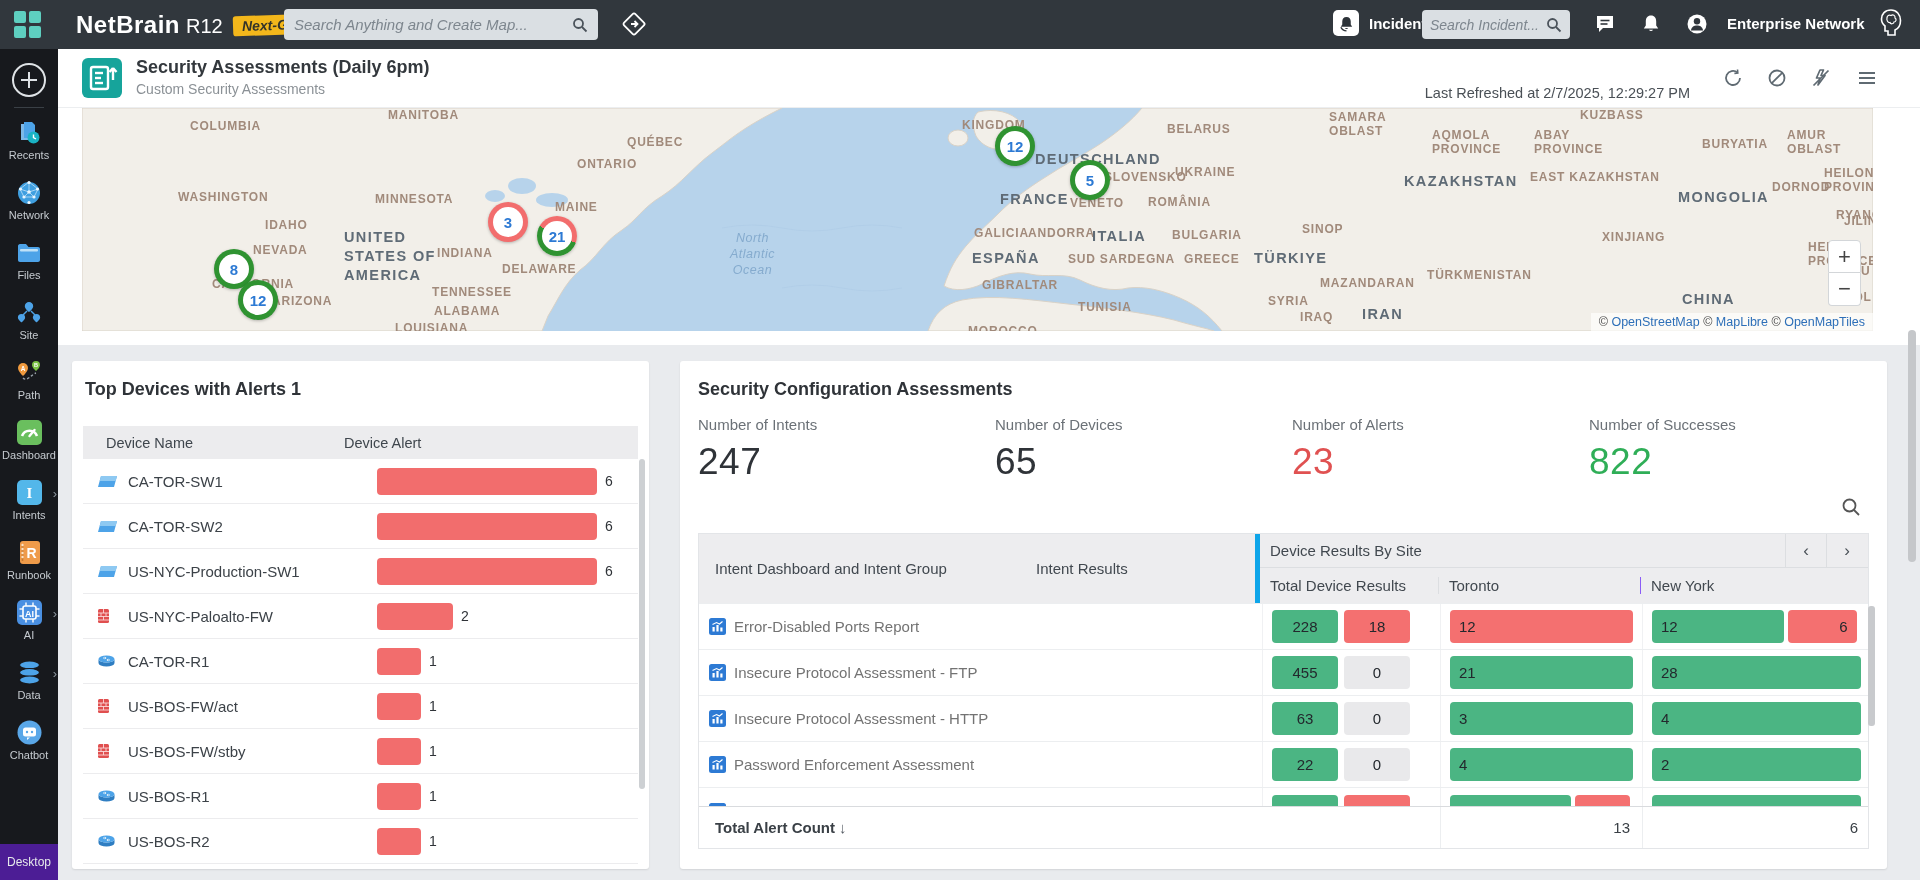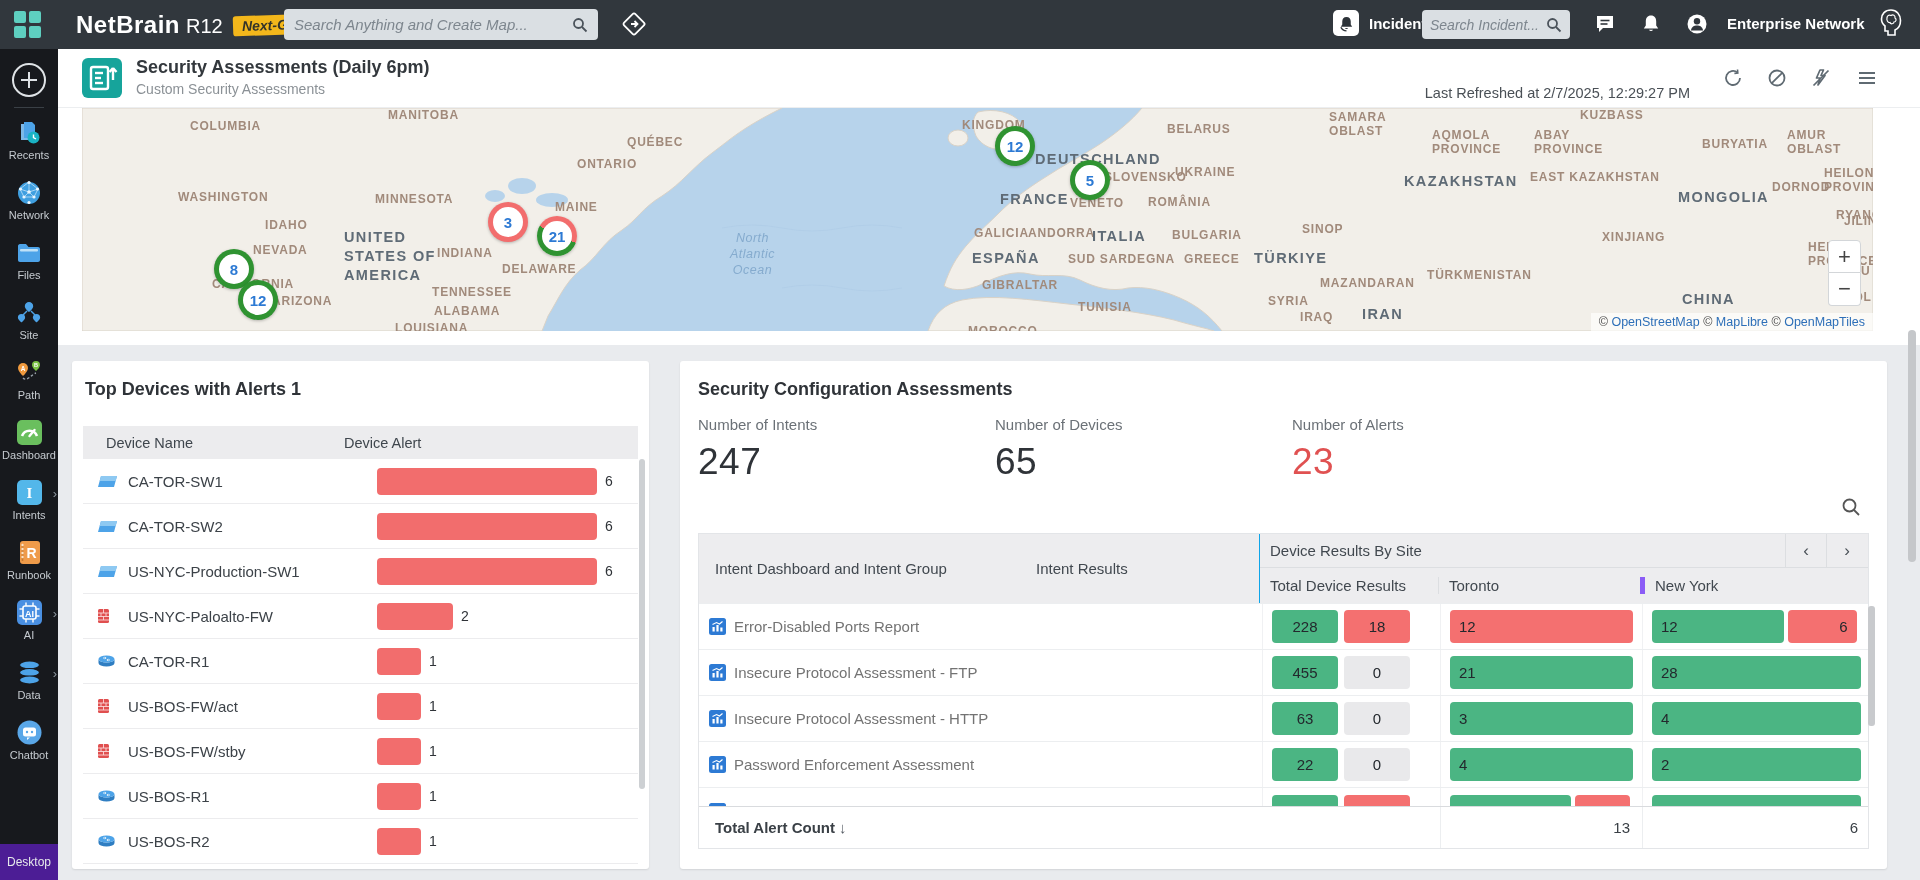--- a/index.html
+++ b/index.html
@@ -88,30 +88,30 @@
 
   
   .acard .title { margin:18px 0 0 18px; }
   .stats { display:flex; padding-left:18px; margin-top:16px; }
   .stat { width:297px; }
   .stat .sl { font-size:15px; color:#6b7177; }
   .stat .sv { font-size:37px; font-weight:400; color:#2f3338; margin-top:8px; letter-spacing:0.5px; }
   .tbl-search { position:absolute; right:26px; top:136px; width:20px; height:20px; color:#555; cursor:pointer; }
   .atable { position:absolute; left:18px; top:172px; width:1171px; border:1px solid #e3e5e8; }
   .ahead { display:flex; background:#ededef; color:#41484f; font-size:15px; }
-  .ahead .lblock { width:563px; height:69px; display:flex; align-items:center; border-right:1px solid #0ea5e9; }
+  .ahead .lblock { width:563px; height:69px; display:flex; align-items:center; border-right:5px solid #0ea5e9; }
   .ahead .lblock .h1 { padding-left:16px; width:337px; }
   .ahead .rblock { width:608px; }
   .ahead .r1 { display:flex; height:34px; border-bottom:1px solid #dcdee1; align-items:center; }
   .ahead .r1 .site { width:525px; padding-left:10px; }
   .ahead .r1 .nav { width:41px; height:34px; display:flex; align-items:center; justify-content:center; border-left:1px solid #dcdee1; font-size:17px; color:#4a5158; cursor:pointer; }
   .ahead .r2 { display:flex; height:35px; align-items:center; }
   .ahead .r2 .sc1 { width:178px; padding-left:10px; }
   .ahead .r2 .sc2 { width:202px; padding-left:10px; border-left:1px solid #dcdee1; }
-  .ahead .r2 .sc3 { width:228px; padding-left:10px; border-left:5px solid #8b5cf6; }
+  .ahead .r2 .sc3 { width:228px; padding-left:10px; border-left:1px solid #8b5cf6; }
   .arow { display:grid; grid-template-columns:337px 226px 178px 202px 228px; align-items:center; height:46px; border-top:1px solid #eceef0; background:#fff; }
   .arow .cell3,.arow .cell4,.arow .cell5 { border-left:1px solid #f0f1f3; height:100%; display:flex; align-items:center; }
   .intent-link { display:flex; align-items:flex-end; padding-left:10px; font-size:15px; color:#737373; cursor:pointer; }
   .intent-link .iic { width:17px; height:17px; margin-right:8px; flex:0 0 17px; }
   .pills { display:flex; gap:6px; padding-left:9px; }
   .pill { width:66px; height:33px; border-radius:4px; display:flex; align-items:center; justify-content:center; font-size:15px; color:#23282d; }
   .barcell { display:flex; gap:4px; padding:0 9px; width:100%; }
   .sbar { height:33px; border-radius:4px; font-size:15px; color:#23282d; display:flex; align-items:center; padding:0 9px; }
   .sbar.right { justify-content:flex-end; }
   .partialrow { height:19px; overflow:hidden; border-top:1px solid #eceef0; }
@@ -696,20 +696,24 @@
         <div class="sv" style="color: rgb(47, 51, 56);">247</div>
       </div>
       <div class="stat">
         <div class="sl">Number of Devices</div>
         <div class="sv" style="color: rgb(47, 51, 56);">65</div>
       </div>
       <div class="stat">
         <div class="sl">Number of Alerts</div>
         <div class="sv" style="color: rgb(224, 81, 81);">23</div>
       </div>
+      <div class="stat">
+        <div class="sl">Number of Successes</div>
+        <div class="sv" style="color: rgb(47, 174, 87);">822</div>
+      </div>
     </div>
 
     <svg class="tbl-search" viewBox="0 0 20 20" fill="none" stroke="currentColor" stroke-width="1.8">
         <circle cx="8.5" cy="8.5" r="6"></circle>
         <line x1="13" y1="13" x2="18" y2="18"></line>
       </svg>
 
     <div class="atable">
       <div class="ahead">
         <div class="lblock">

